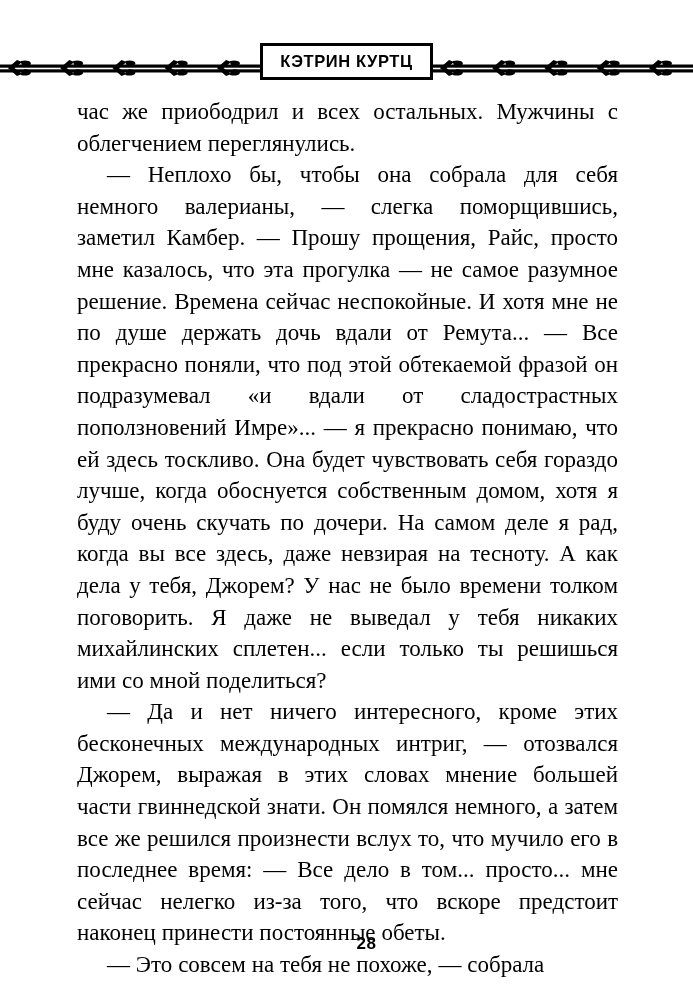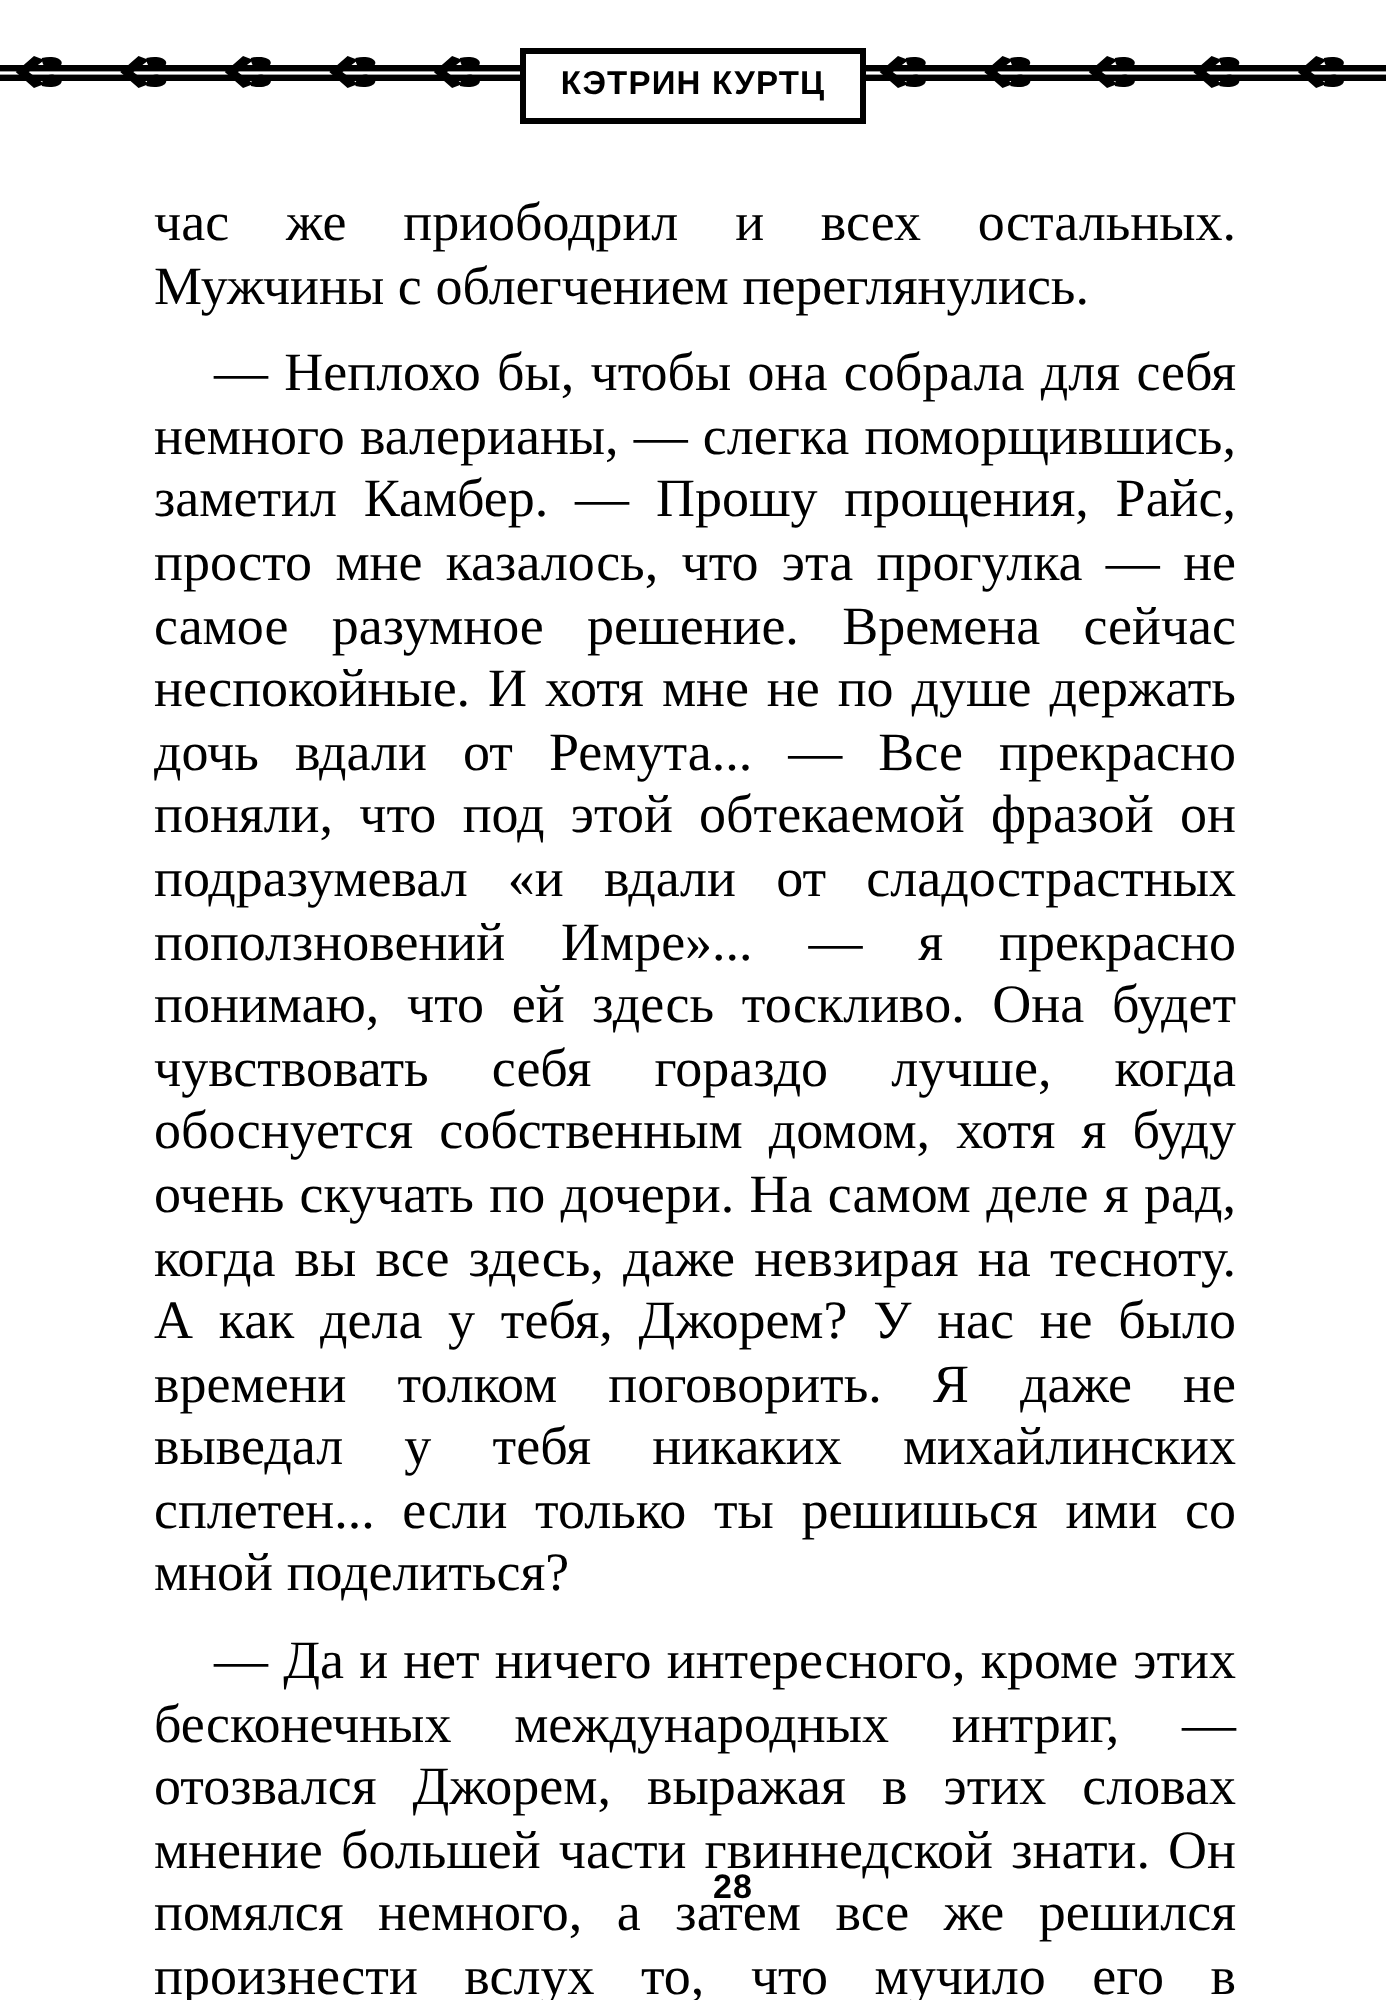--- a/index.html
+++ b/index.html
@@ -24,21 +24,21 @@
   }
 
   
   .running-head {
     position: absolute;
     left: 0;
     top: 24px;
     width: 693px;
     height: 56px;
     display: flex;
-    align-items: flex-start;
+    align-items: flex-end;
     justify-content: center;
   }
 
   .ornament-rule {
     position: relative;
     flex: 1 1 auto;
     height: 24px;
     overflow: hidden;
   }
   .ornament-rule svg {
@@ -71,33 +71,33 @@
   
   .text-column {
     position: absolute;
     left: 77px;
     top: 96px;
     width: 541px;
   }
 
   .para {
     margin: 0;
-    font-size: 27px;
+    font-size: 23px;
     line-height: 31.6px;
     text-align: justify;
     text-justify: inter-word;
     text-indent: 0;
     hyphens: none;
     word-spacing: 0.1px;
   }
   .para.indent {
     text-indent: 30px;
   }
   .para + .para {
-    margin-top: 12px;
+    margin-top: 0;
   }
 
   
   .folio {
     position: absolute;
     left: 0;
     top: 934px;
     width: 693px;
     text-align: center;
     padding-left: 20px;

